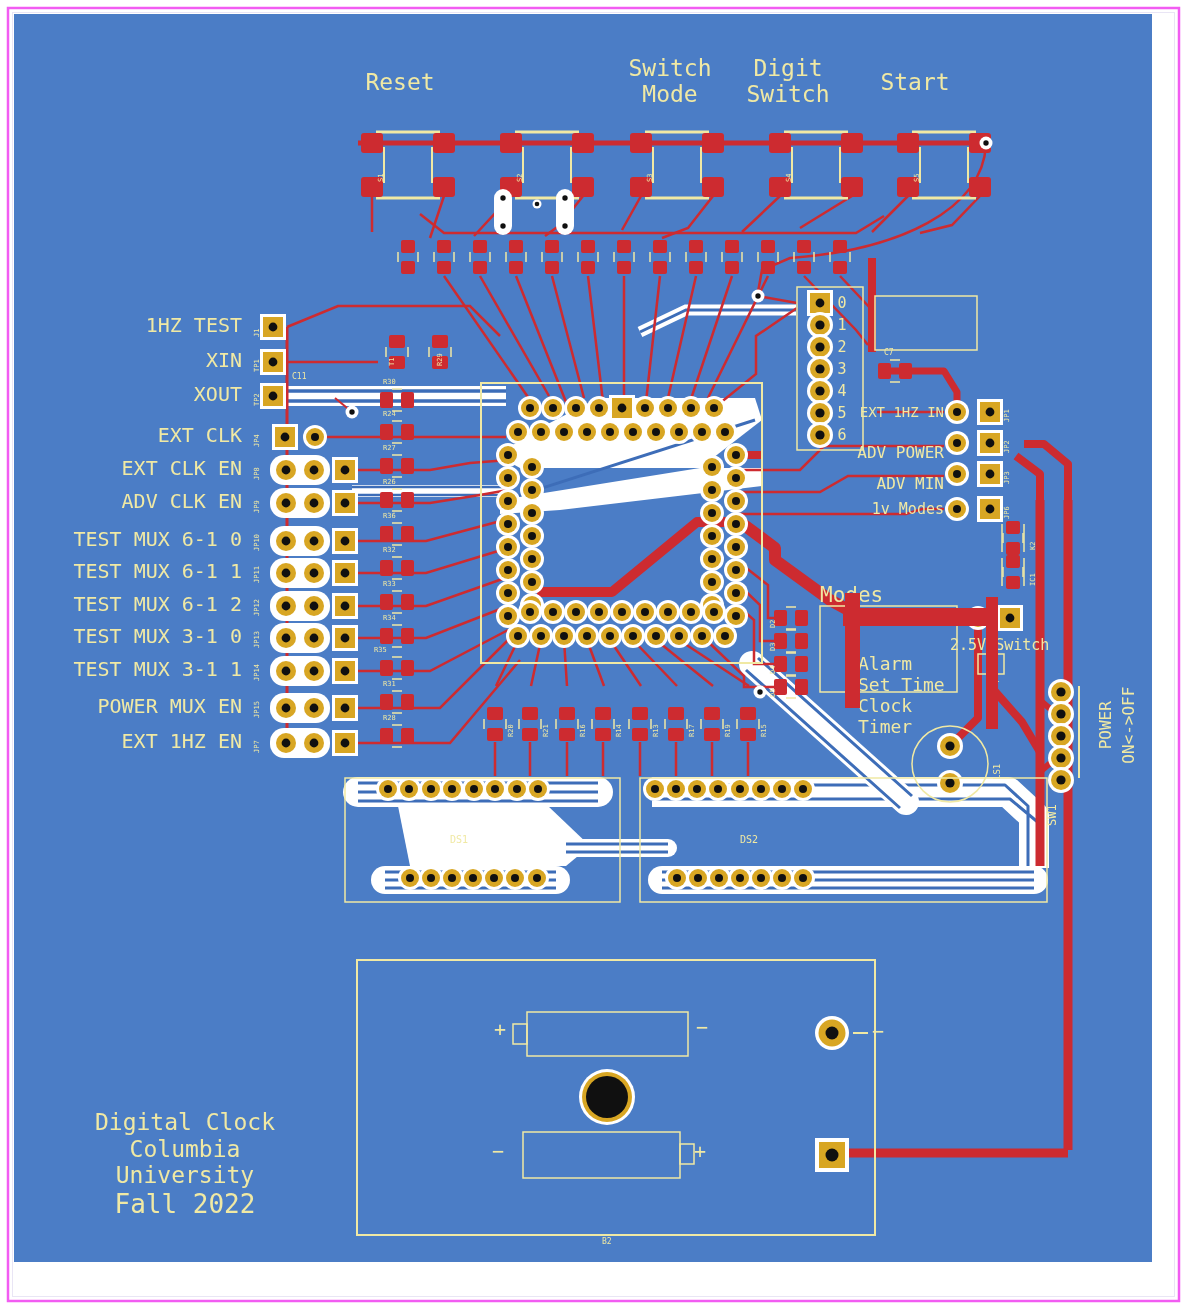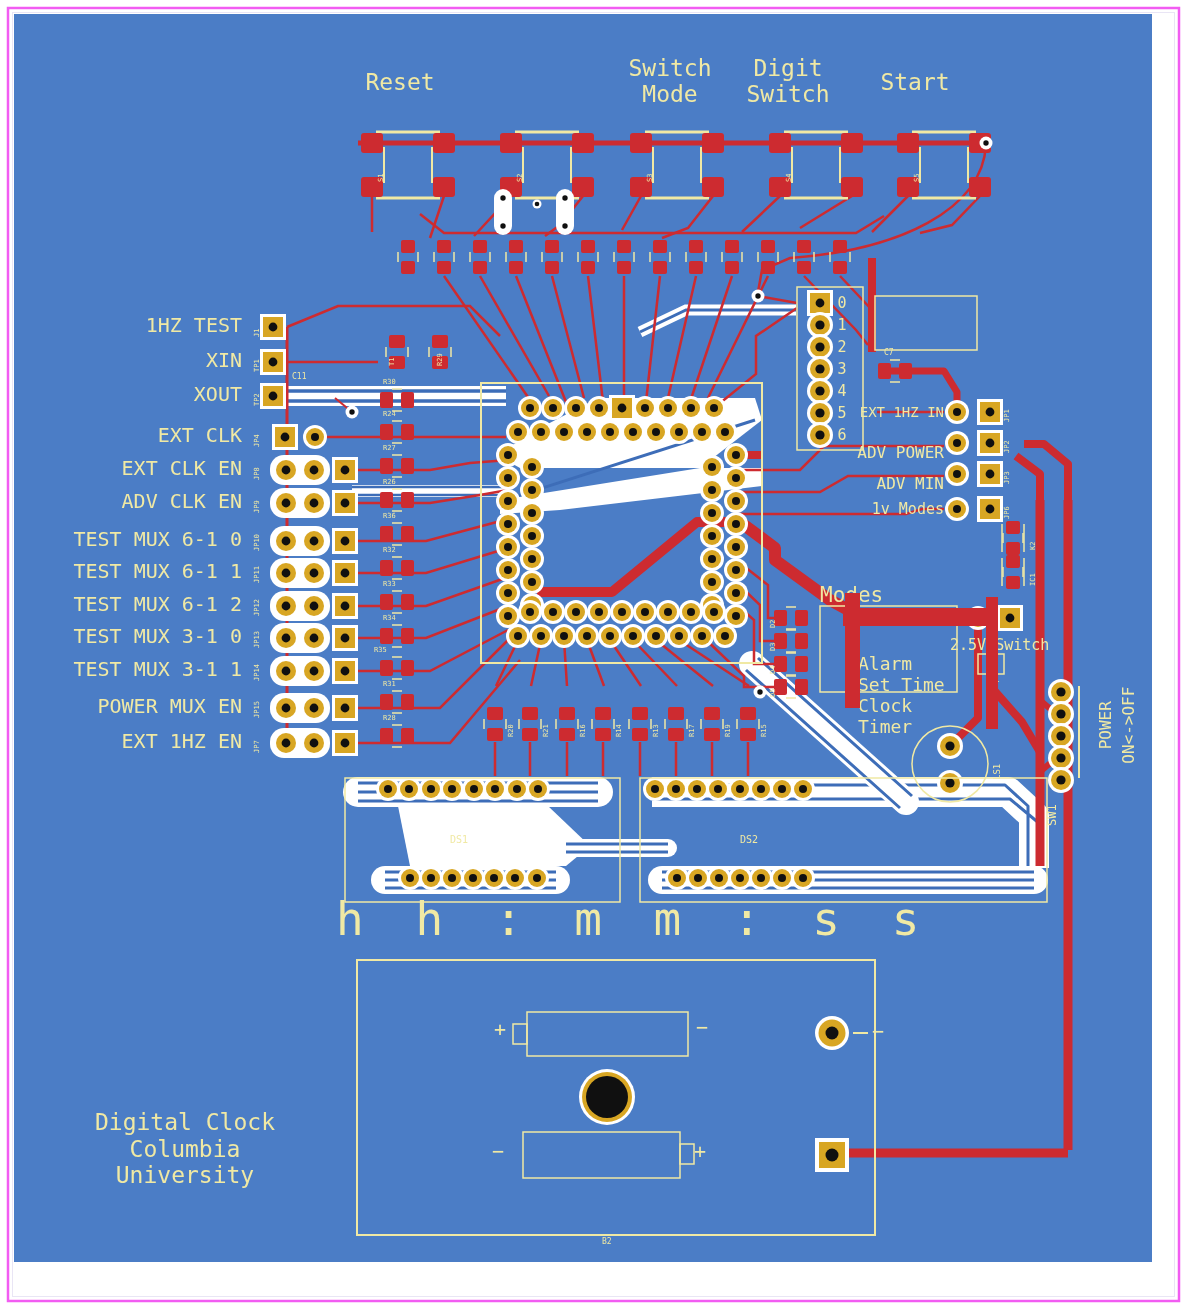--- a/index.html
+++ b/index.html
@@ -496,29 +496,29 @@
 <div class="lbl s10" style="left:450px;top:834px">DS1</div>
 <div class="lbl s10" style="left:740px;top:834px">DS2</div>
 <div class="lbl rot s7" style="left:508px;top:737px">R20</div>
 <div class="lbl rot s7" style="left:543px;top:737px">R21</div>
 <div class="lbl rot s7" style="left:580px;top:737px">R16</div>
 <div class="lbl rot s7" style="left:616px;top:737px">R14</div>
 <div class="lbl rot s7" style="left:653px;top:737px">R13</div>
 <div class="lbl rot s7" style="left:689px;top:737px">R17</div>
 <div class="lbl rot s7" style="left:725px;top:737px">R19</div>
 <div class="lbl rot s7" style="left:761px;top:737px">R15</div>
-<div class="lbl big" style="left:336px;top:894px">h h : m m : s s</div>
 
 <div class="lbl sym" style="left:494px;top:1018px">+</div>
 <div class="lbl sym" style="left:696px;top:1016px">−</div>
 <div class="lbl sym" style="left:492px;top:1140px">−</div>
 <div class="lbl sym" style="left:694px;top:1140px">+</div>
 <div class="lbl sym" style="left:872px;top:1020px">−</div>
 <div class="lbl s8" style="left:602px;top:1238px">B2</div>
 
 <div class="lbl ctr s23" style="left:55px;top:1110px;width:260px">Digital Clock</div>
 <div class="lbl ctr s23" style="left:55px;top:1137px;width:260px">Columbia University</div>
+<div class="lbl ctr s26" style="left:55px;top:1190px;width:260px">Fall 2022</div>
 
 <div class="bar" style="left:843px;top:608px;width:150px;height:18px"></div>
 <div class="bar" style="left:845px;top:593px;width:15px;height:115px"></div>
 <div class="bar" style="left:986px;top:597px;width:12px;height:132px"></div>
 
 </div>
 
 </body></html>

